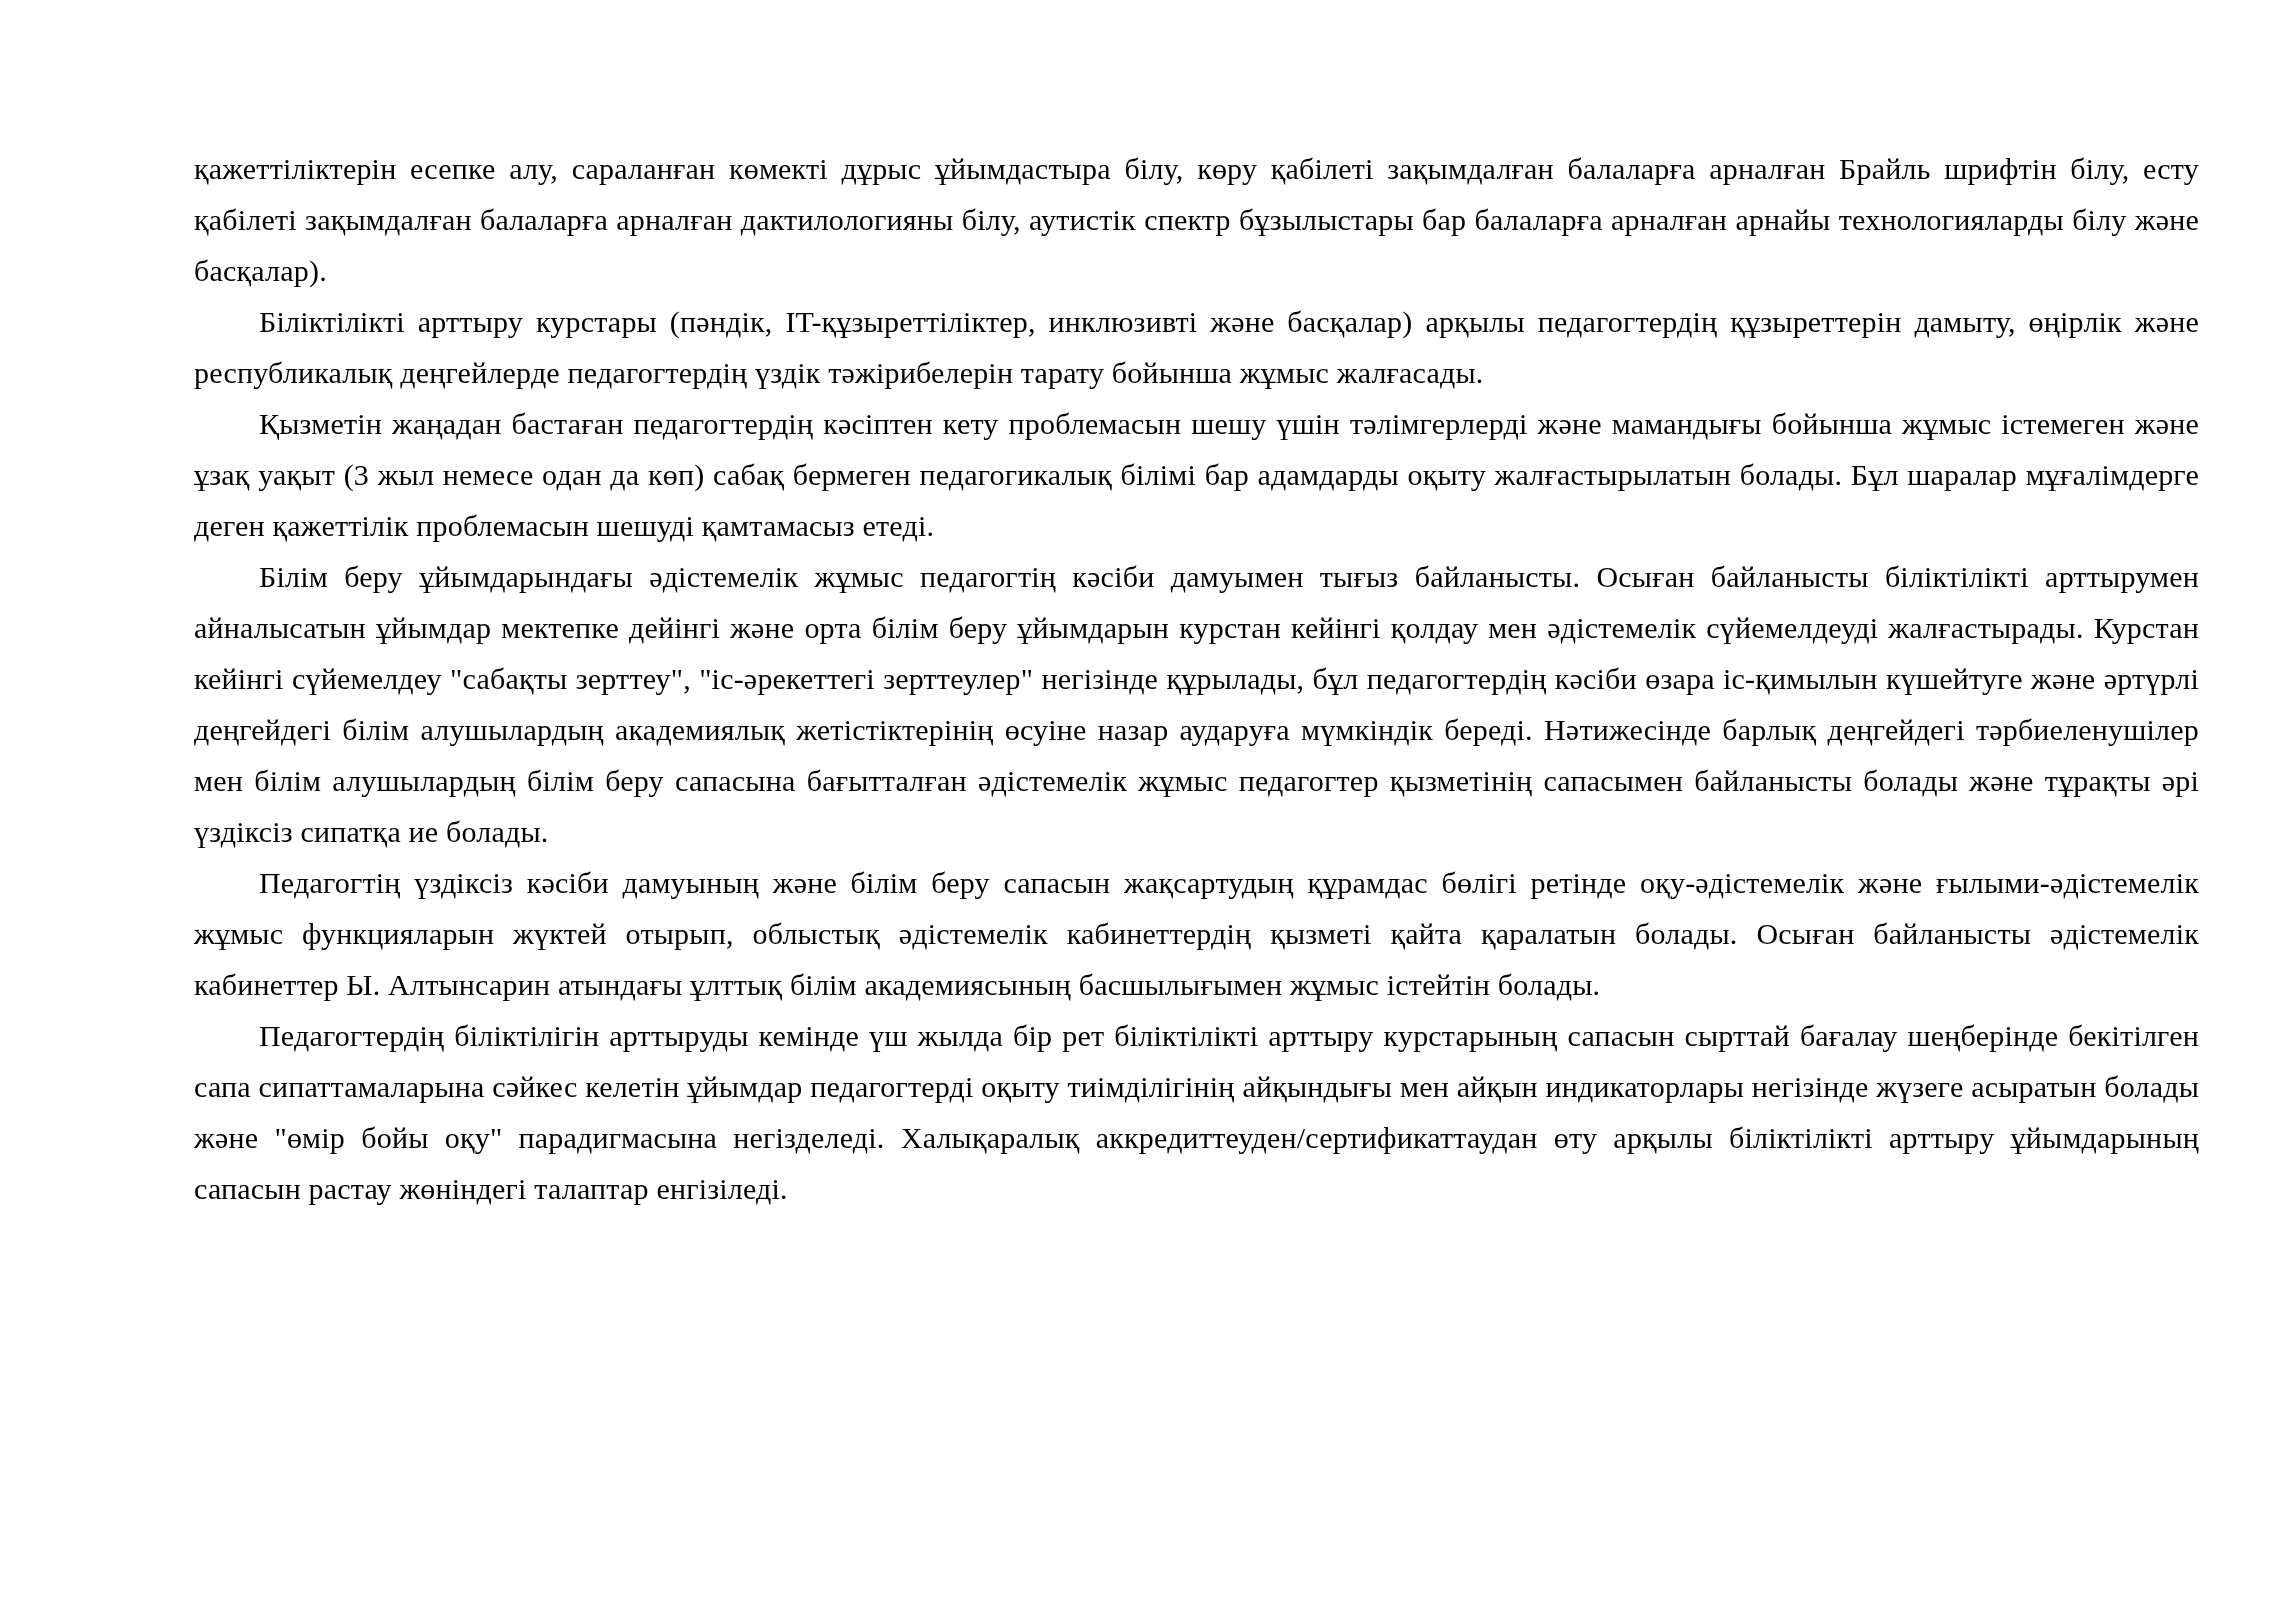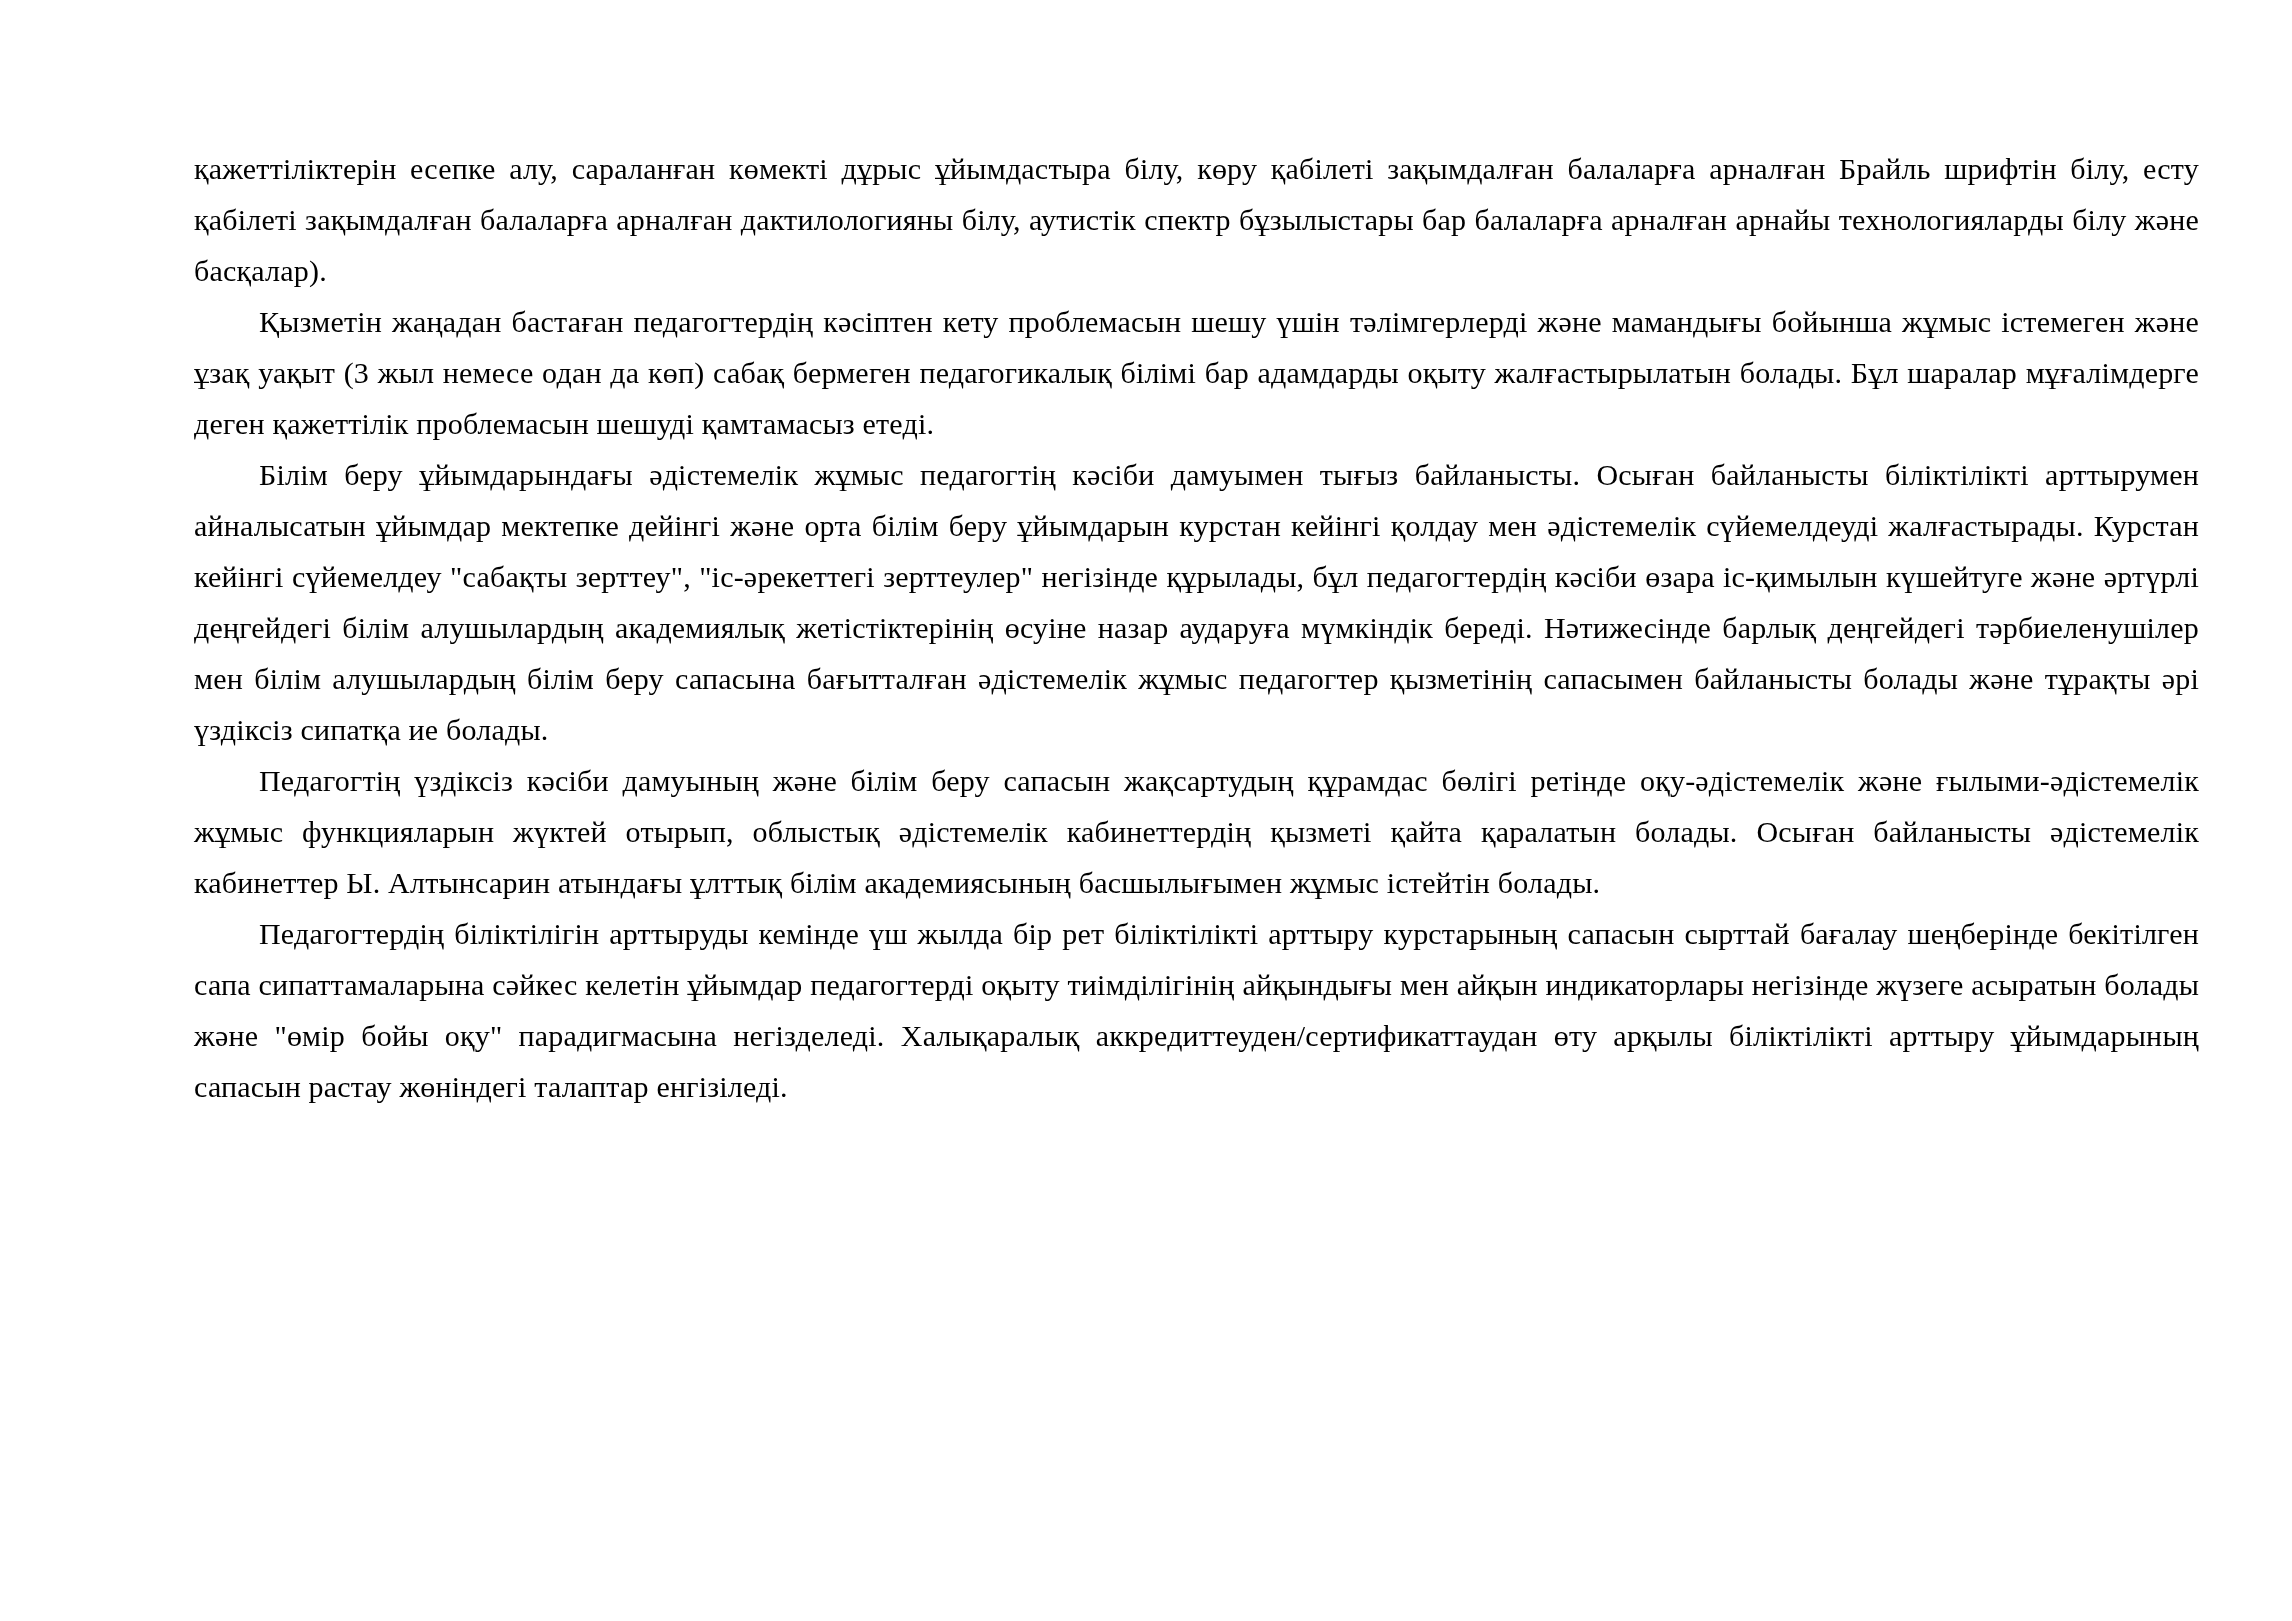--- a/index.html
+++ b/index.html
@@ -41,19 +41,20 @@
   .text-block p.no-indent {
     text-indent: 0;
   }
 </style>
 </head>
 <body>
 
 <div class="page">
   <div class="text-block">
     <p class="no-indent">қажеттіліктерін есепке алу, сараланған көмекті дұрыс ұйымдастыра білу, көру қабілеті зақымдалған балаларға арналған Брайль шрифтін білу, есту қабілеті зақымдалған балаларға арналған дактилологияны білу, аутистік спектр бұзылыстары бар балаларға арналған арнайы технологияларды білу және басқалар).</p>
+    <p>Біліктілікті арттыру курстары (пәндік, IT-құзыреттіліктер, инклюзивті және басқалар) арқылы педагогтердің құзыреттерін дамыту, өңірлік және республикалық деңгейлерде педагогтердің үздік тәжірибелерін тарату бойынша жұмыс жалғасады.</p>
     <p>Қызметін жаңадан бастаған педагогтердің кәсіптен кету проблемасын шешу үшін тәлімгерлерді және мамандығы бойынша жұмыс істемеген және ұзақ уақыт (3 жыл немесе одан да көп) сабақ бермеген педагогикалық білімі бар адамдарды оқыту жалғастырылатын болады. Бұл шаралар мұғалімдерге деген қажеттілік проблемасын шешуді қамтамасыз етеді.</p>
     <p>Білім беру ұйымдарындағы әдістемелік жұмыс педагогтің кәсіби дамуымен тығыз байланысты. Осыған байланысты біліктілікті арттырумен айналысатын ұйымдар мектепке дейінгі және орта білім беру ұйымдарын курстан кейінгі қолдау мен әдістемелік сүйемелдеуді жалғастырады. Курстан кейінгі сүйемелдеу "сабақты зерттеу", "іс-әрекеттегі зерттеулер" негізінде құрылады, бұл педагогтердің кәсіби өзара іс-қимылын күшейтуге және әртүрлі деңгейдегі білім алушылардың академиялық жетістіктерінің өсуіне назар аударуға мүмкіндік береді. Нәтижесінде барлық деңгейдегі тәрбиеленушілер мен білім алушылардың білім беру сапасына бағытталған әдістемелік жұмыс педагогтер қызметінің сапасымен байланысты болады және тұрақты әрі үздіксіз сипатқа ие болады.</p>
     <p>Педагогтің үздіксіз кәсіби дамуының және білім беру сапасын жақсартудың құрамдас бөлігі ретінде оқу-әдістемелік және ғылыми-әдістемелік жұмыс функцияларын жүктей отырып, облыстық әдістемелік кабинеттердің қызметі қайта қаралатын болады. Осыған байланысты әдістемелік кабинеттер Ы. Алтынсарин атындағы ұлттық білім академиясының басшылығымен жұмыс істейтін болады.</p>
     <p>Педагогтердің біліктілігін арттыруды кемінде үш жылда бір рет біліктілікті арттыру курстарының сапасын сырттай бағалау шеңберінде бекітілген сапа сипаттамаларына сәйкес келетін ұйымдар педагогтерді оқыту тиімділігінің айқындығы мен айқын индикаторлары негізінде жүзеге асыратын болады және "өмір бойы оқу" парадигмасына негізделеді. Халықаралық аккредиттеуден/сертификаттаудан өту арқылы біліктілікті арттыру ұйымдарының сапасын растау жөніндегі талаптар енгізіледі.</p>
   </div>
 </div>
 
 
 </body></html>

